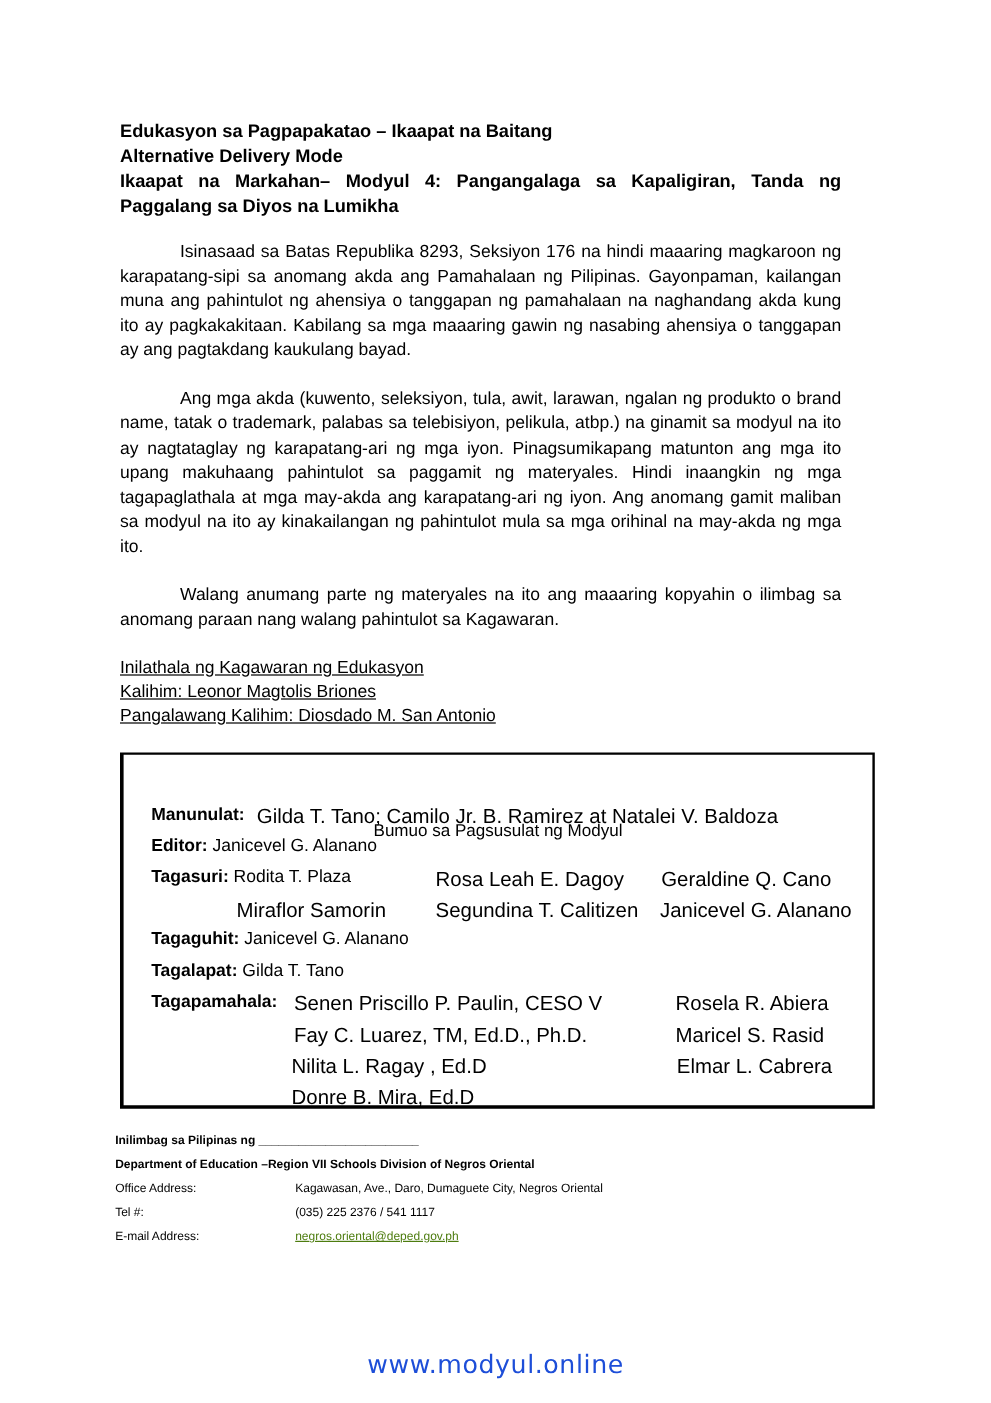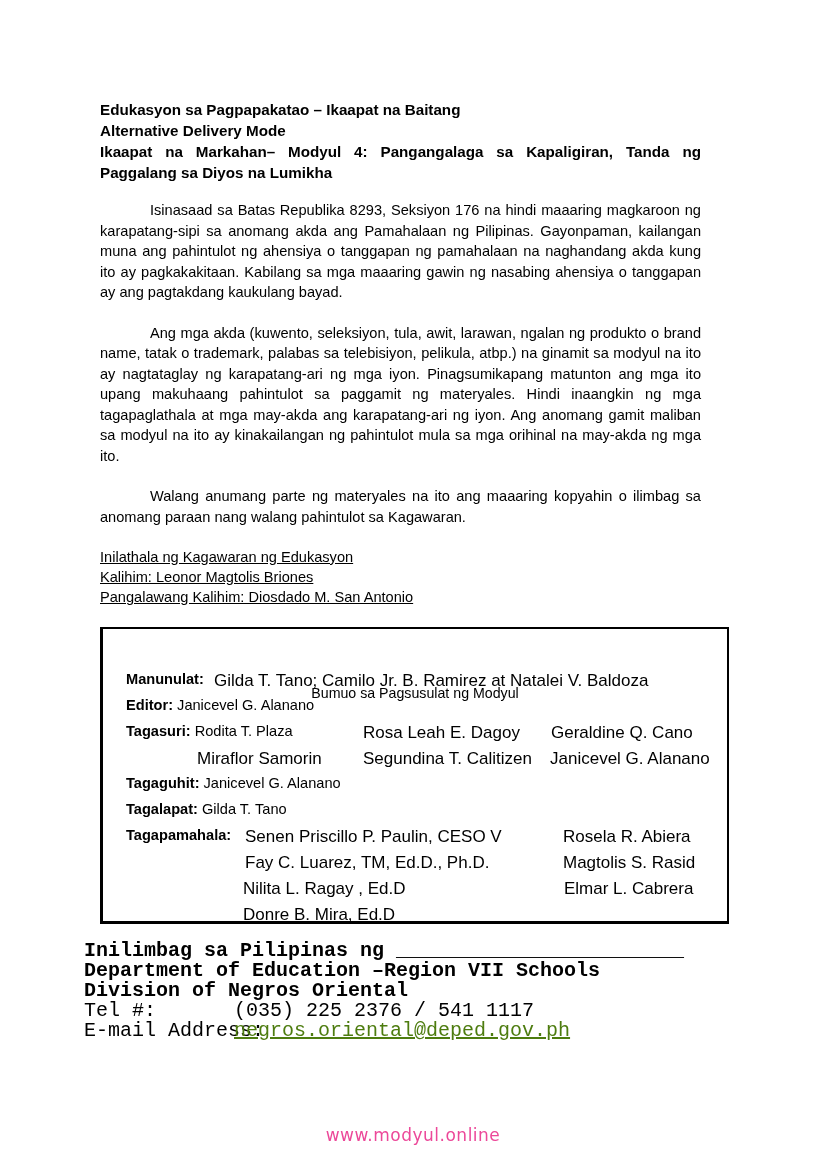--- a/index.html
+++ b/index.html
@@ -20,34 +20,34 @@
 
   .credits-box { position: absolute; left: 100px; top: 627px; width: 624px; height: 292px;
                  border: 2px solid #000; border-left-width: 3px; border-bottom-width: 3px;
                  box-sizing: content-box; }
   .credits-title { position: absolute; left: 0; right: 0; top: 16px; text-align: center;
                    font-weight: normal; font-size: 14.2px; margin-top: 40px; }
   .crow { position: absolute; left: 11px; font-size: 14.6px; white-space: nowrap; margin-left: 12px; }
   .crow b { font-weight: bold; }
   .col { position: absolute; font-size: 17px; white-space: nowrap; }
 
-  .footer { position: absolute; left: 84px; top: 941px; width: 620px; font-size: 20px; line-height: 20px; font-family: Liberation Mono, monospace; }
+  .footer { position: absolute; left: 96px; top: 941px; width: 620px; font-size: 10px; line-height: 20px; }
   .footer .bold { font-weight: bold; }
   .addr-row { position: relative; height: 20px; }
   .addr-label { position: absolute; left: 0; }
   .addr-value { position: absolute; left: 150px; }
   .email-link { color: #4d7c0f; text-decoration: underline; }
 
   .logo { position: absolute; left: 344px; top: 1036px; width: 140px; height: 70px; }
   .logo-text { position: absolute; top: 14px; font-family: "DejaVu Sans", sans-serif;
                font-weight: bold; font-size: 40px; letter-spacing: -2px; line-height: 40px; }
   .logo-sub { position: absolute; top: 58px; left: 2px; font-family: "Liberation Serif", serif;
               font-size: 7.5px; letter-spacing: 0.2px; white-space: nowrap; }
   .watermark { position: absolute; left: 0; right: 0; top: 1125px; text-align: center;
-               color: #ec4899; font-size: 17px; letter-spacing: 0.5px; font-family: "DejaVu Sans", sans-serif; }
+               color: #1d4ed8; font-size: 21px; letter-spacing: 0.5px; font-family: "DejaVu Sans", sans-serif; }
 </style>
 </head>
 <body>
 
 <div class="page">
 
   <div class="content">
     <p class="title-line title-last">Edukasyon sa Pagpapakatao – Ikaapat na Baitang</p>
     <p class="title-line title-last">Alternative Delivery Mode</p>
     <p class="title-line title-justify">Ikaapat na Markahan– Modyul 4: Pangangalaga sa Kapaligiran, Tanda ng</p>
@@ -97,29 +97,33 @@
       <b>Tagalapat:</b>
       <span>Gilda T. Tano</span>
     </div>
 
     <div class="crow" style="top:198px;">
       <b>Tagapamahala:</b>
     </div>
     <div class="col" style="left:142px; top:198px;">Senen Priscillo P. Paulin, CESO V</div>
     <div class="col" style="left:460px; top:198px;">Rosela R. Abiera</div>
     <div class="col" style="left:142px; top:224px;">Fay C. Luarez, TM, Ed.D., Ph.D.</div>
-    <div class="col" style="left:460px; top:224px;">Magtolis S. Rasid</div>
+    <div class="col" style="left:460px; top:224px;">Maricel S. Rasid</div>
     <div class="col" style="left:140px; top:250px;">Nilita L. Ragay , Ed.D</div>
     <div class="col" style="left:461px; top:250px;">Elmar L. Cabrera</div>
     <div class="col" style="left:140px; top:276px;">Donre B. Mira, Ed.D</div>
   </div>
 
   <div class="footer">
     <div class="bold">Inilimbag sa Pilipinas ng ________________________</div>
     <div class="bold">Department of Education –Region VII Schools Division of Negros Oriental</div>
+    <div class="addr-row">
+      <span class="addr-label">Office Address:</span>
+      <span class="addr-value">Kagawasan, Ave., Daro, Dumaguete City, Negros Oriental</span>
+    </div>
     <div class="addr-row">
       <span class="addr-label">Tel #:</span>
       <span class="addr-value">(035) 225 2376 / 541 1117</span>
     </div>
     <div class="addr-row">
       <span class="addr-label">E-mail Address:</span>
       <a class="addr-value email-link">negros.oriental@deped.gov.ph</a>
     </div>
   </div>
 

